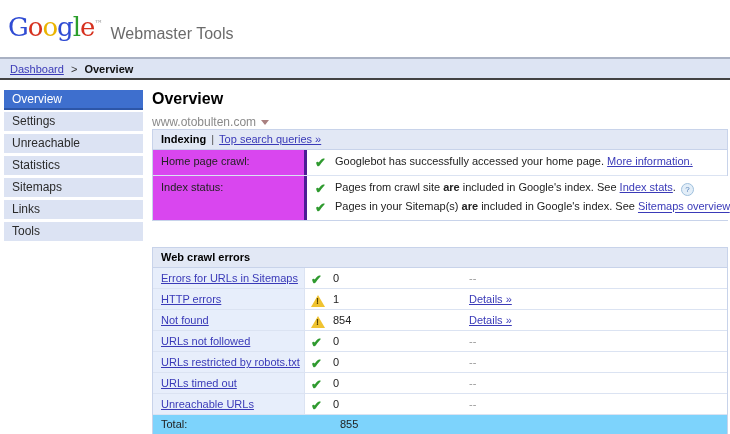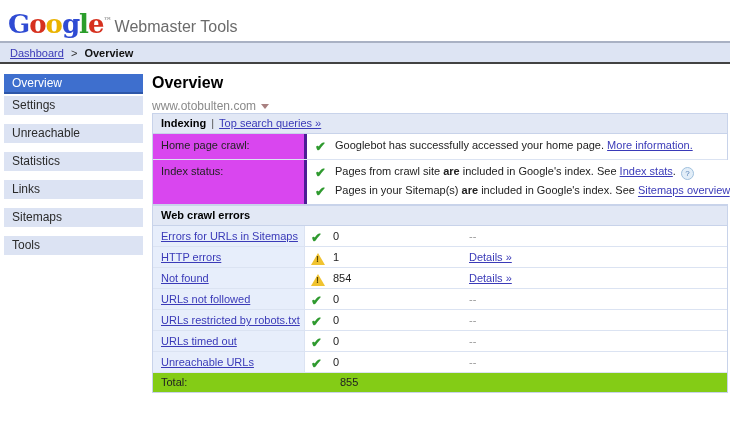--- a/index.html
+++ b/index.html
@@ -4,51 +4,51 @@
 <style>
   html,body{margin:0;padding:0}
   body{
     width:730px;height:434px;overflow:hidden;background:#fff;
     font-family:"Liberation Sans",sans-serif;font-size:11px;color:#222;
   }
   a{color:#3a3ab8;text-decoration:underline;cursor:pointer}
 
   
   .header{padding:5px 0 0 8px;height:32px;white-space:nowrap}
-  .logo{display:inline-block;font-family:"DejaVu Serif",serif;font-weight:bold;
-        font-size:26px;line-height:30px;letter-spacing:-1px;vertical-align:bottom}
+  .logo{display:inline-block;font-family:"DejaVu Serif",serif;font-weight:normal;
+        font-size:26px;line-height:37px;letter-spacing:-1px;vertical-align:bottom}
   .c-blue{color:#2f4bd3}.c-red{color:#d6311f}.c-yellow{color:#eab300}.c-green{color:#2b9e2b}
   .tm{font-size:8px;color:#888;vertical-align:super;letter-spacing:0}
-  .app-title{display:inline-block;font-size:16px;color:#6b6b6b;
+  .app-title{display:inline-block;font-size:16px;color:#6b6b6b;margin-left:5px;
              vertical-align:bottom;line-height:24px}
 
   
-  .breadcrumb{margin-top:4px;height:16px;line-height:16px;background:#dde4f3;
+  .breadcrumb{margin-top:20px;height:16px;line-height:16px;background:#dde4f3;
               border-top:2px solid #a9b1c3;border-bottom:2px solid #424242;
               padding:2px 0 1px 10px}
   .breadcrumb .sep{margin:0 4px;color:#333}
   .breadcrumb b{color:#111}
 
   
   .content{display:flex;margin-top:10px}
   .sidebar{width:139px;margin-left:4px;flex:none}
   .side-item{height:19px;line-height:19px;padding-left:8px;background:#dce3f3;
-             margin-bottom:9px;font-size:12px;color:#2b2b2b;cursor:pointer}
+             margin-bottom:3px;font-size:12px;color:#2b2b2b;cursor:pointer}
   .side-item.selected{background:#3e6fce;color:#fff;height:18px;
              border-bottom:2px solid #2d56a8;margin-bottom:2px}
 
   .main{margin-left:9px;width:576px}
   h1{font-size:16px;margin:0 0 7px 0;color:#000}
   .site{color:#8a8a8a;font-size:12px;margin-bottom:0}
   .dd-arrow{display:inline-block;width:0;height:0;border-left:4px solid transparent;
             border-right:4px solid transparent;border-top:5px solid #a98080;
             margin-left:5px;vertical-align:middle}
 
   
-  .tbl{border:1px solid #c8d3ea;}
+  .tbl{border:1px solid #c8d3ea;margin-bottom:26px}
   .tbl-head{background:#e2e8f5;padding:3px 8px;border-bottom:1px solid #c8d3ea;height:13px;line-height:13px}
   .tbl-head b{color:#000}
   .pipe{color:#555;margin:0 5px}
 
   .idx-row{display:flex;border-bottom:1px solid #dbe3f2}
   .idx-row.last{border-bottom:none}
   .idx-label{width:143px;flex:none;background:#d946ef;padding:5px 0 5px 8px;
              border-right:3px solid #4c1d95}
   .idx-content{flex:1;background:#fff;padding:3px 8px}
   .line{padding:2px 0;white-space:nowrap}
@@ -64,21 +64,21 @@
              background:#e3eef8;color:#4f7cb4;border:1px solid #9fc0dd;font-size:8px;
              text-align:center;margin-left:5px;vertical-align:-1px;cursor:pointer}
 
   .err-row{display:flex;border-bottom:1px solid #dbe3f2;height:20px;line-height:20px}
   .err-label{width:143px;flex:none;background:#e7eefb;padding-left:8px;
              border-right:1px solid #dbe3f2;white-space:nowrap;overflow:hidden}
   .err-count{width:158px;flex:none;padding-left:6px}
   .err-count .icon-slot{margin-right:2px}
   .err-details{flex:1}
   .dash{color:#999}
-  .total-row{display:flex;background:#84cc16;height:19px;line-height:19px}
+  .total-row{display:flex;background:#7dd3fc;height:19px;line-height:19px}
   .total-label{width:151px;padding-left:8px;flex:none}
   .total-value{padding-left:28px}
 </style>
 </head>
 <body>
 
 <div class="header">
   <span class="logo"><span class="c-blue">G</span><span class="c-red">o</span><span class="c-yellow">o</span><span class="c-blue">g</span><span class="c-green">l</span><span class="c-red">e</span><span class="tm">™</span></span>
   <span class="app-title">Webmaster Tools</span>
 </div>
@@ -89,22 +89,22 @@
   <b>Overview</b>
 </div>
 
 <div class="content">
 
   <div class="sidebar">
     <div class="side-item selected">Overview</div>
     <div class="side-item">Settings</div>
     <div class="side-item">Unreachable</div>
     <div class="side-item">Statistics</div>
+    <div class="side-item">Sitemaps</div>
     <div class="side-item">Links</div>
-    <div class="side-item">Sitemaps</div>
     <div class="side-item">Tools</div>
   </div>
 
   <div class="main">
     <h1>Overview</h1>
 
     <div class="site">
       <span>www.otobulten.com</span><span class="dd-arrow"></span>
     </div>
 

